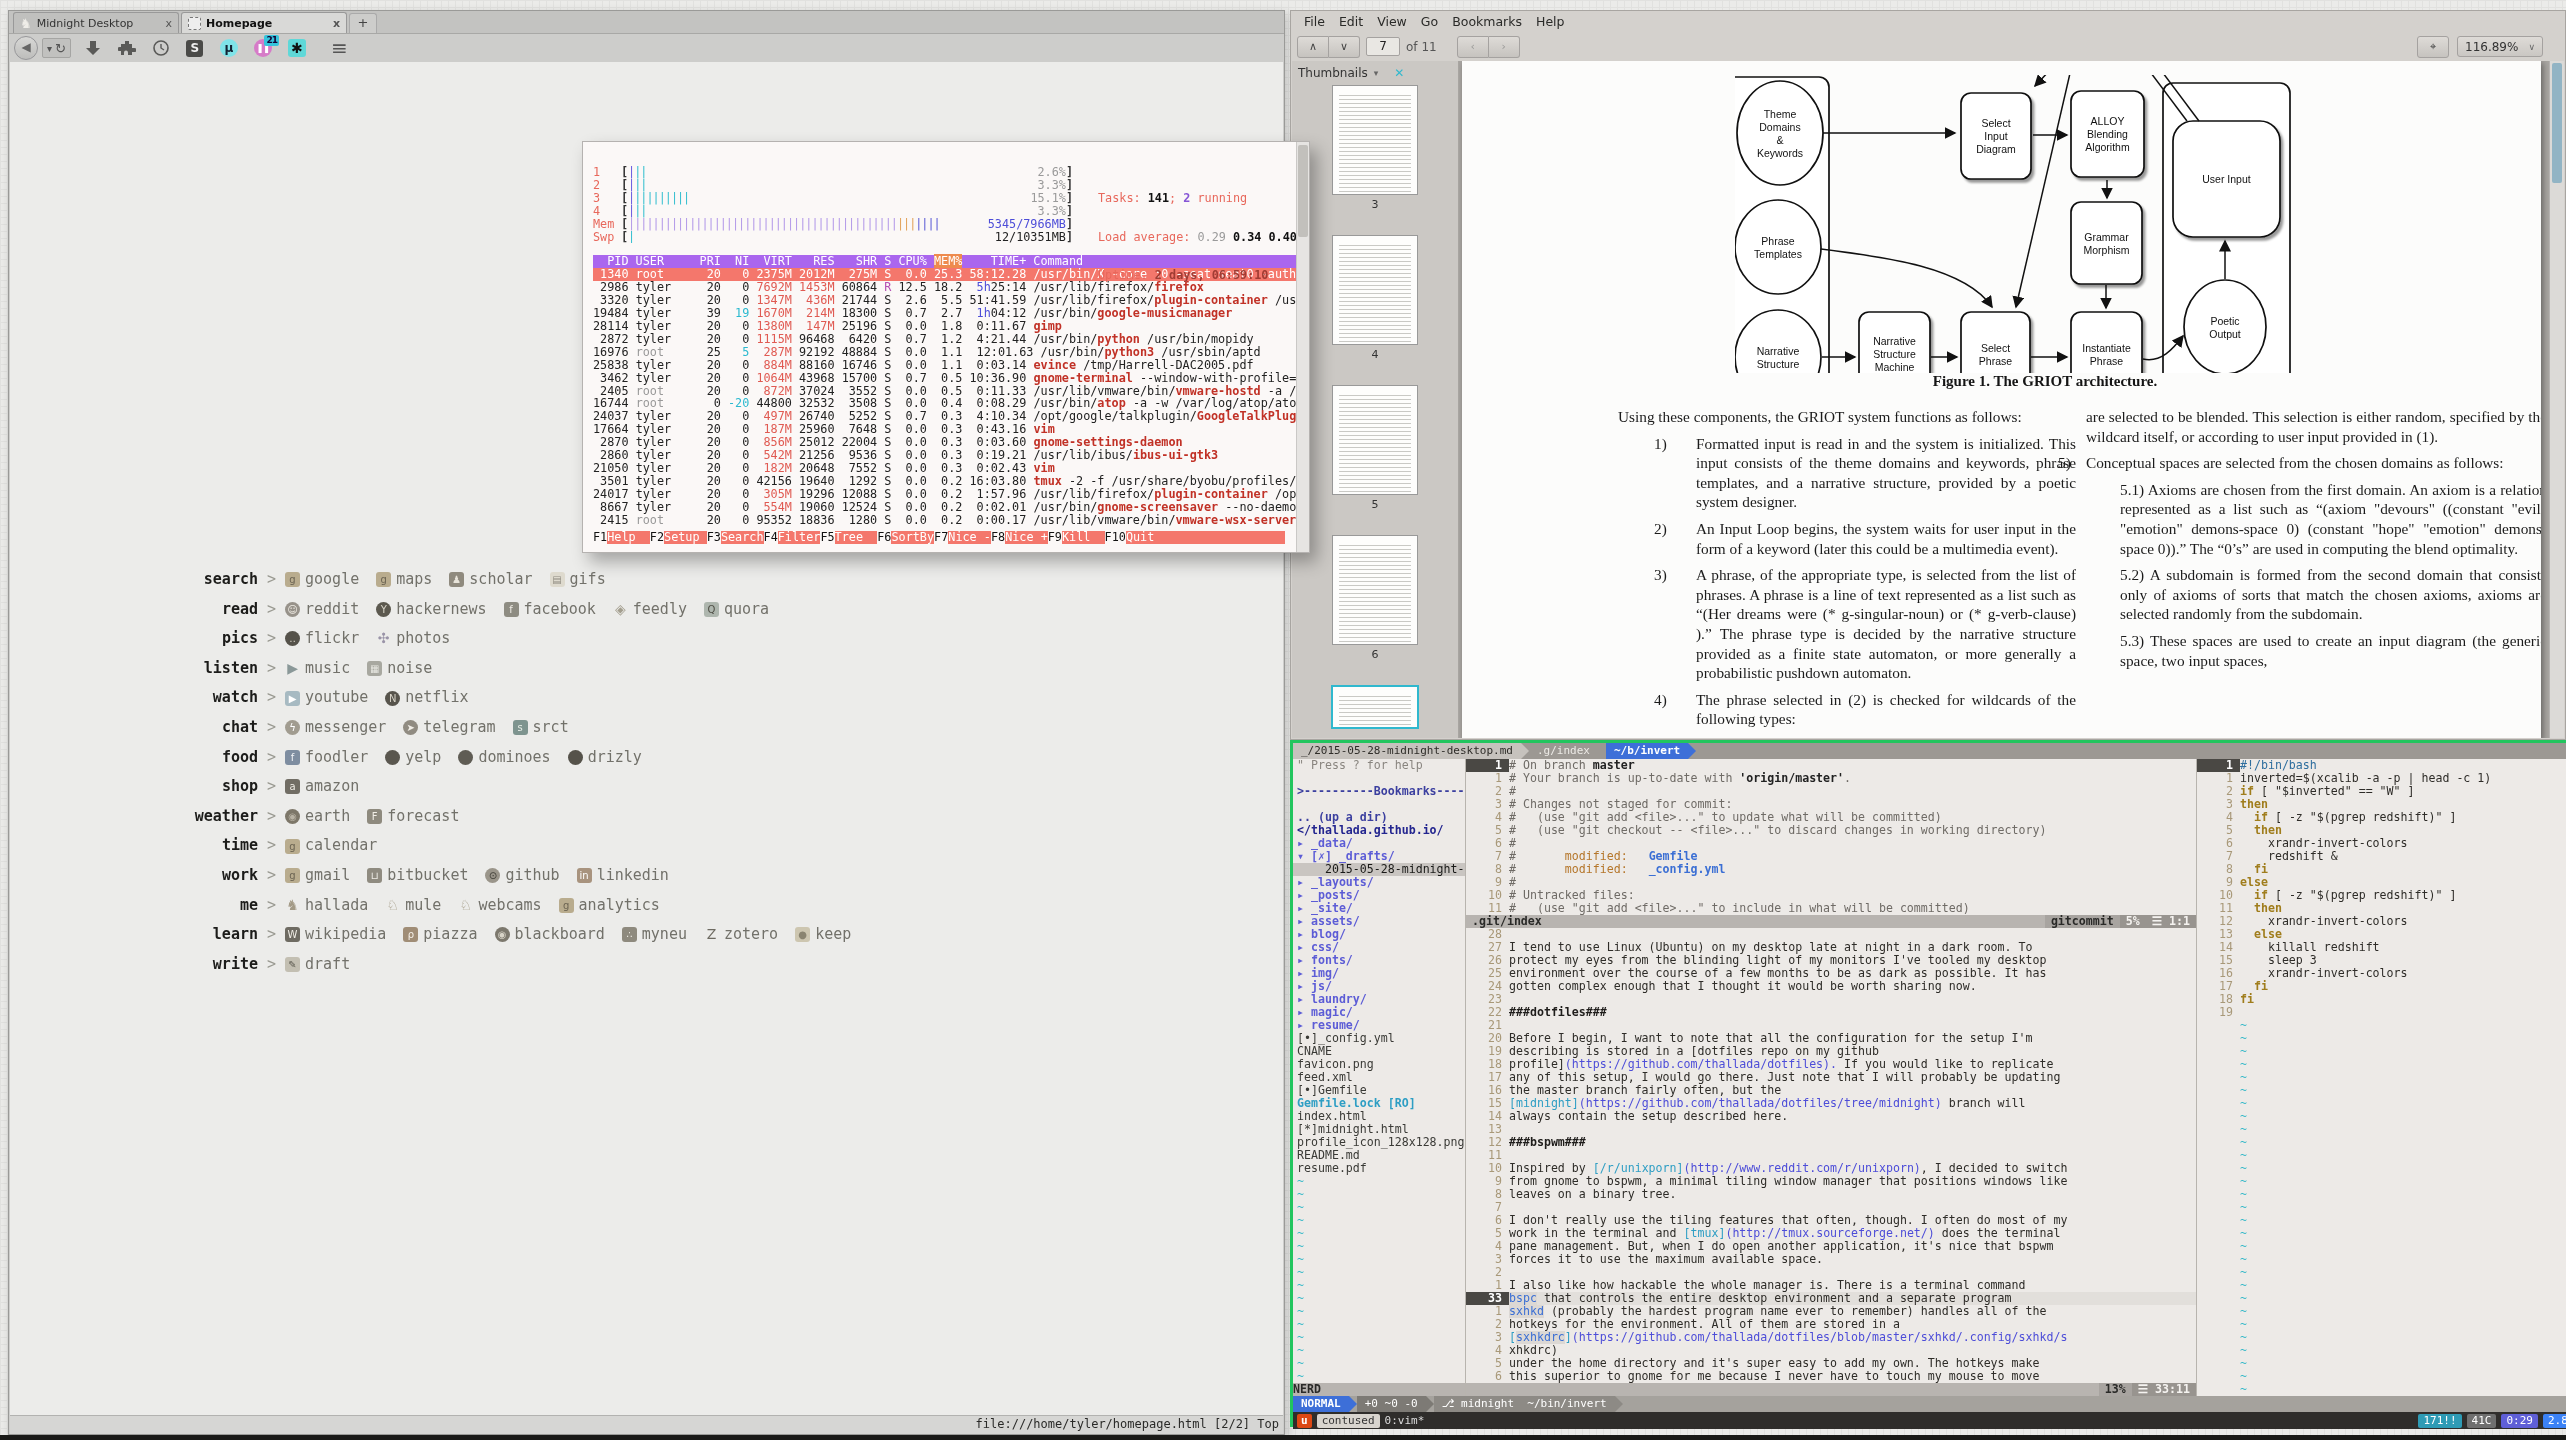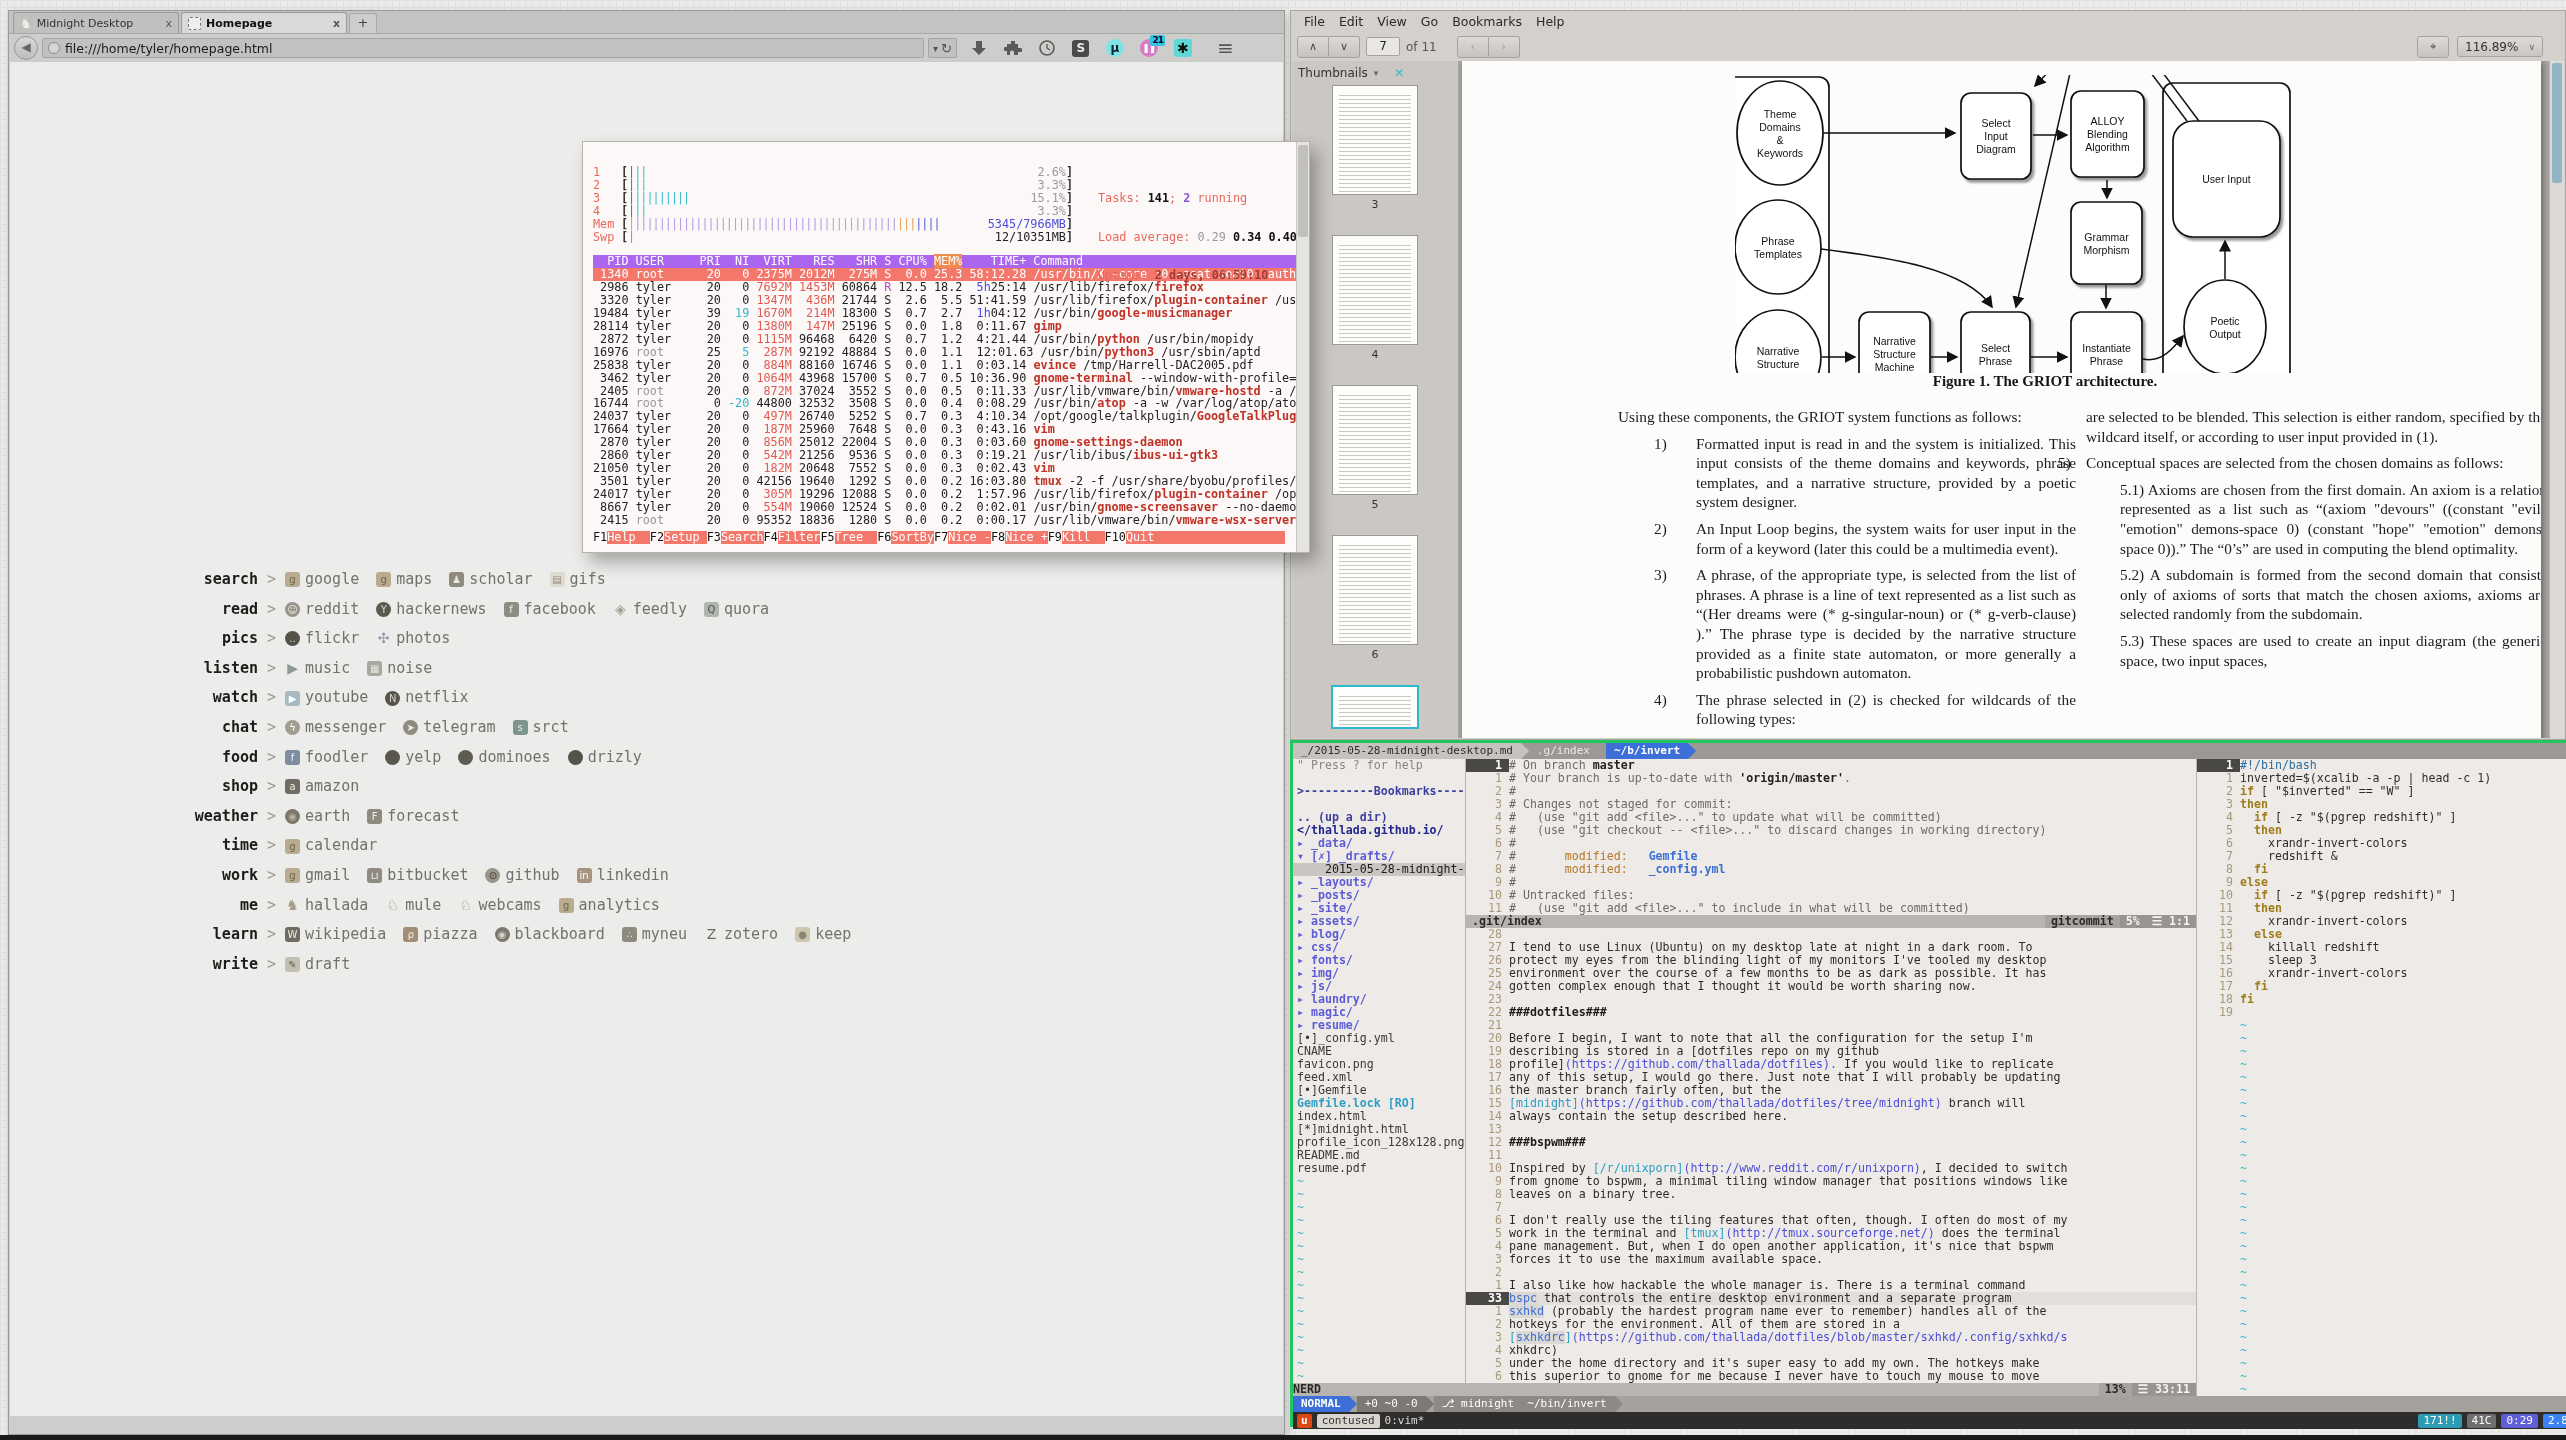--- a/index.html
+++ b/index.html
@@ -171,24 +171,20 @@
     </div>
     <div class="tab active">
       <span class="fav-dash"></span>
       <span>Homepage</span>
       <span class="x">x</span>
     </div>
     <div class="newtab">+</div>
   </div>
   <div class="navbar">
     <div class="backbtn">◀</div>
-    <div class="urlbox">
-      <span class="urlcircle"></span>
-      <span>file:///home/tyler/homepage.html</span>
-    </div>
     <div class="reloadbox">
         <span>▾</span>
         <span style="font-size:13px">↻</span>
       </div>
     <div class="tbicon">
       <svg width="18" height="18" viewBox="0 0 18 18">
           <path d="M6 2h6v7h4l-7 7-7-7h4z" fill="#5a5a58"></path>
         </svg>
     </div>
     <div class="tbicon">
@@ -433,20 +429,21 @@
         <div class="hp-row">
           <span class="hp-label">write</span>
           <span class="hp-gt">&gt;</span>
           <span class="hp-link">
             <span class="fav sq" style="background: rgb(195, 191, 178); color: rgb(95, 92, 82);">✎</span>
             <span>draft</span>
           </span>
         </div>
       </div>
   </div>
+  <div class="bstatus">file:///home/tyler/homepage.html [2/2] Top</div>
 </div>
 
 <div class="win" id="pdf">
   <div class="pmenubar">
     <span>File</span>
     <span>Edit</span>
     <span>View</span>
     <span>Go</span>
     <span>Bookmarks</span>
     <span>Help</span>

